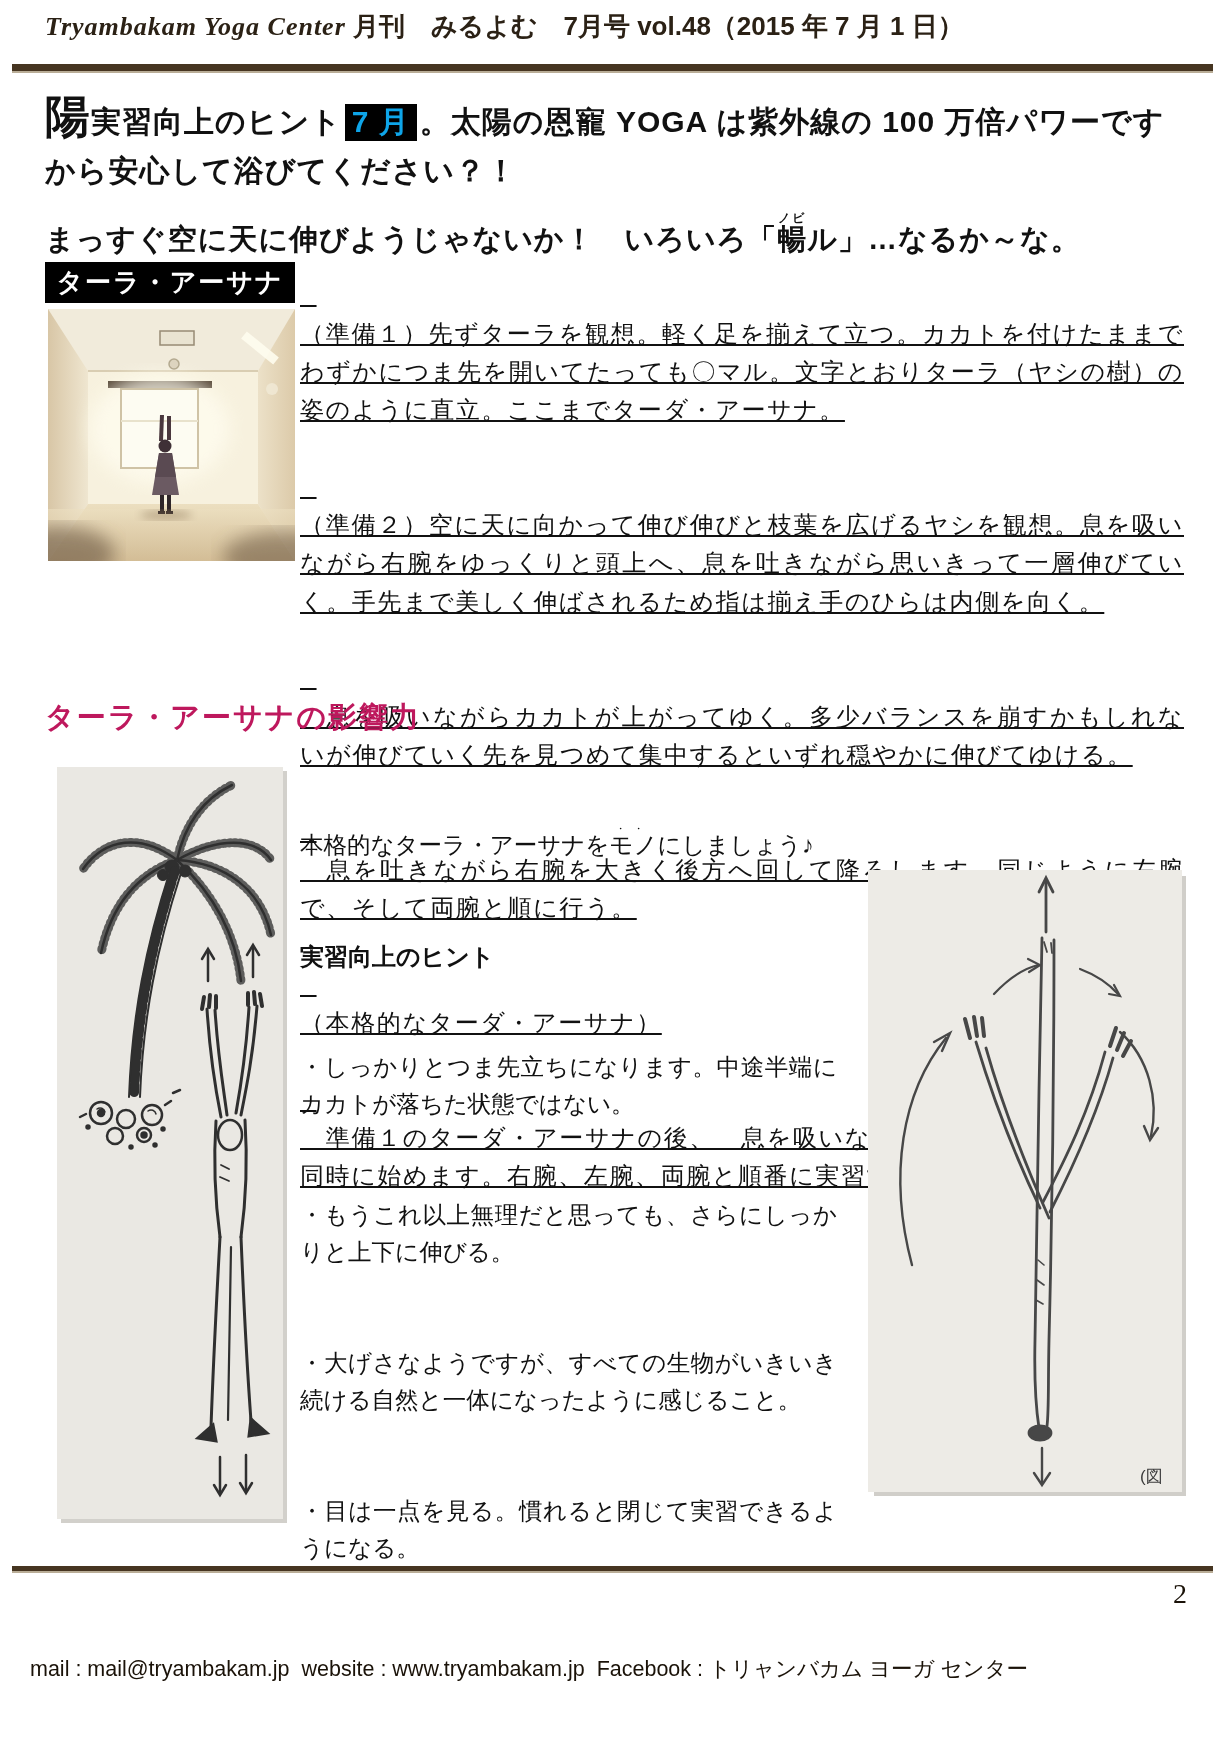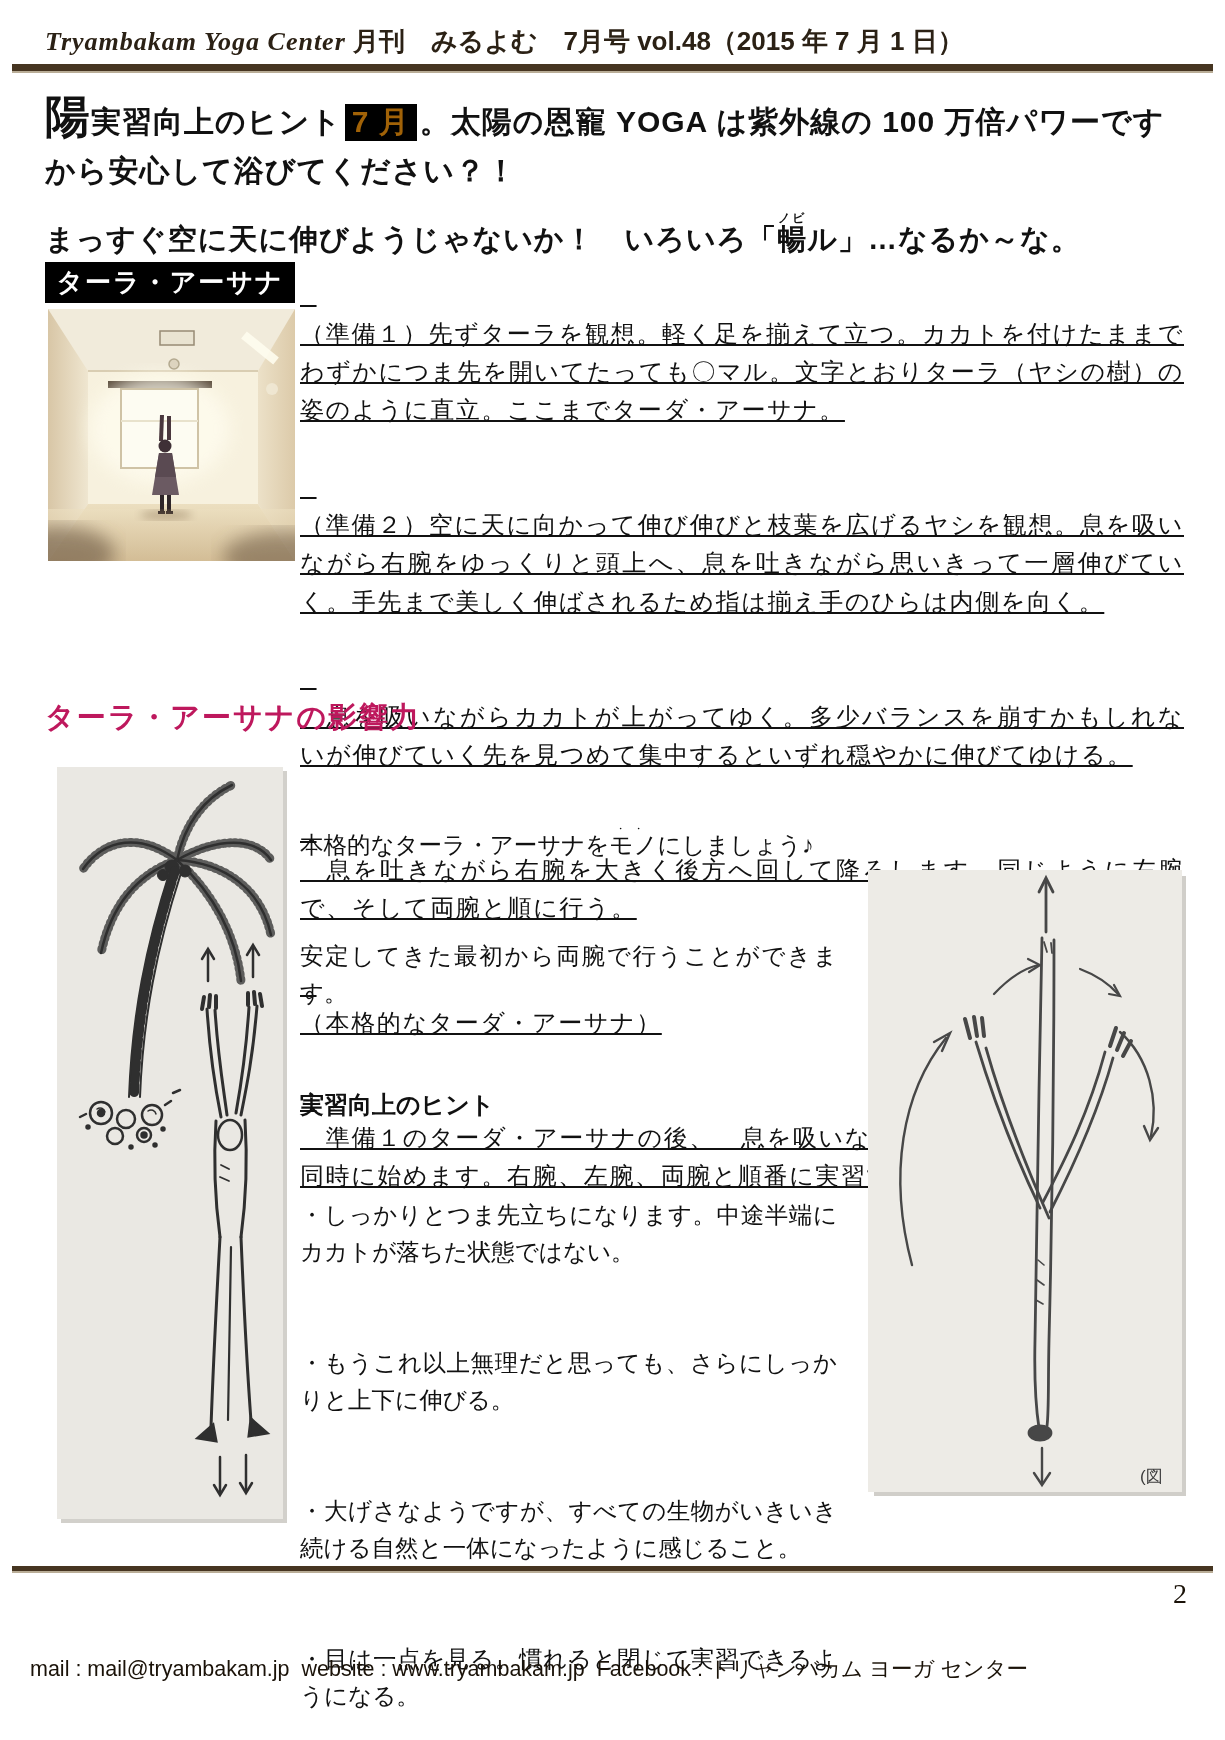--- a/index.html
+++ b/index.html
@@ -1,31 +1,31 @@
 <!DOCTYPE html>
 <html><head>
 <meta charset="utf-8">
 <style>
   html,body{margin:0;padding:0;}
   body{
     width:1225px;height:1740px;position:relative;background:#ffffff;
     font-family:"Liberation Sans",sans-serif;color:#111;overflow:hidden;
   }
   
-  .hdr{position:absolute;left:45px;top:24px;font-size:26px;color:#2b2115;white-space:nowrap;text-align:right;}
+  .hdr{position:absolute;left:45px;top:9px;font-size:26px;color:#2b2115;white-space:nowrap;text-align:right;}
   .hdr .en{font-family:"Liberation Serif",serif;font-style:italic;font-weight:bold;letter-spacing:1px;}
   .hdr .ja{font-weight:600;}
   .rule{position:absolute;left:12px;right:12px;height:7px;background:#463521;box-shadow:0 2px 0 #b9ad97;}
   .rule.top{top:64px;}
   .rule.bottom{top:1566px;height:5px;}
   
   .lead{position:absolute;left:45px;top:92px;width:1140px;}
   .lead p{margin:0;font-size:30px;line-height:49px;font-weight:600;letter-spacing:1px;}
   .dropcap{font-size:45px;font-weight:700;}
-  .hl{background:#000;color:#a16207;padding:1px 7px 3px 7px;margin:0 3px;}
+  .hl{background:#000;color:#0ea5e9;padding:1px 7px 3px 7px;margin:0 3px;}
   .lead .l2{margin-top:17px;font-size:29px;}
   ruby rt{font-size:12px;letter-spacing:2px;text-align:center;}
   
   .pose-label{position:absolute;left:45px;top:262px;width:250px;height:41px;background:#000;color:#fff;
     display:flex;align-items:center;justify-content:center;font-size:26px;font-weight:700;letter-spacing:2px;}
   .pose-photo{position:absolute;left:48px;top:309px;width:247px;height:252px;}
   .pose-text{position:absolute;left:300px;top:238px;width:884px;font-size:24px;line-height:38.3px;
     letter-spacing:1.6px;text-align:justify;white-space:pre-wrap;text-decoration:underline;}
   .pose-text p{margin:0;}
   
@@ -207,21 +207,20 @@
       <path d="M165,692 L165,728" stroke-width="2.5"></path>
         <polyline points="159,720 165,730 171,720" stroke-width="2.5"></polyline>
       <path d="M191,690 L191,726" stroke-width="2.5"></path>
         <polyline points="185,718 191,728 197,718" stroke-width="2.5"></polyline>
     </g>
   </svg>
 </div>
 
 <div class="inf-text">
   <p><span>本格的なターラ・アーサナを</span><ruby class="emph"><span>モノ</span><rt>・・</rt></ruby><span>にしましょう♪</span></p>
-  <p>安定してきた最初から両腕で行うことができます。</p>
   <p class="bh">実習向上のヒント</p>
   <p>・しっかりとつま先立ちになります。中途半端にカカトが落ちた状態ではない。</p>
   <p>・もうこれ以上無理だと思っても、さらにしっかりと上下に伸びる。</p>
   <p>・大げさなようですが、すべての生物がいきいき続ける自然と一体になったように感じること。</p>
   <p>・目は一点を見る。慣れると閉じて実習できるようになる。</p>
   
   
   
   
   

